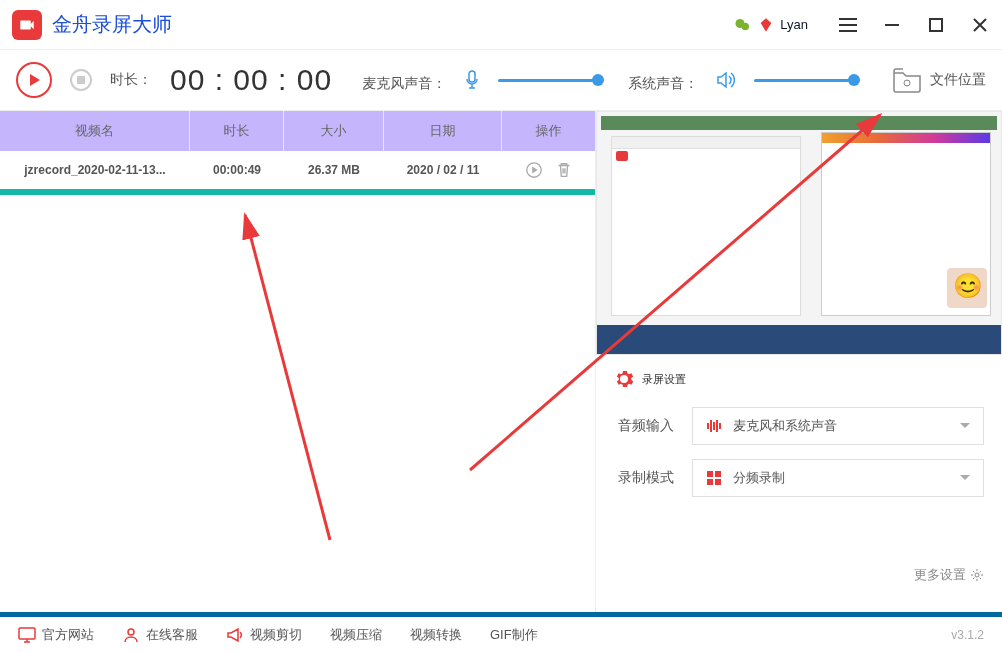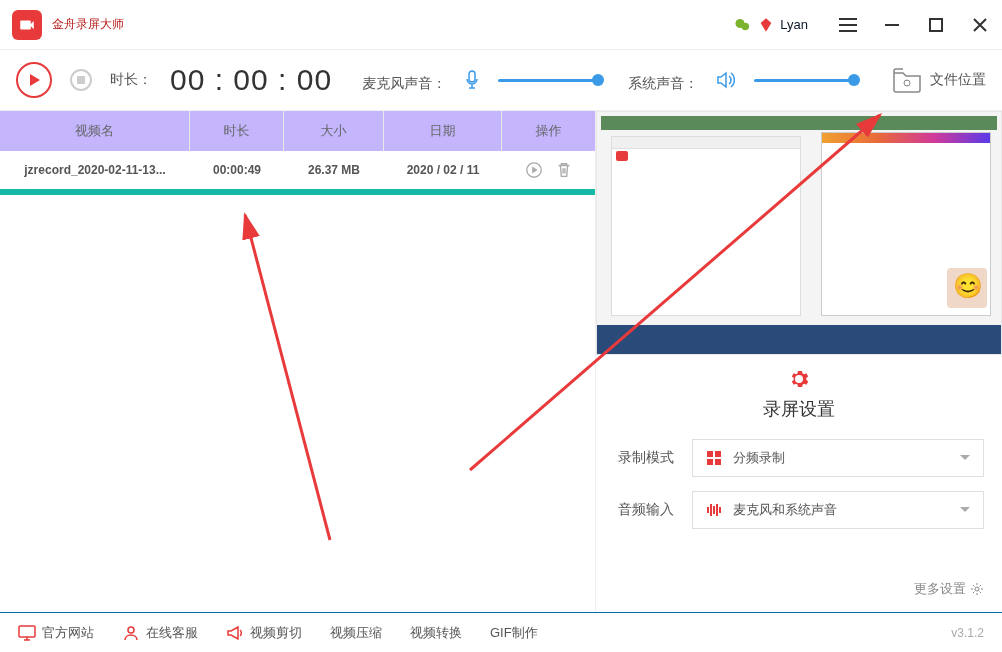--- a/index.html
+++ b/index.html
@@ -1,21 +1,21 @@
 <!DOCTYPE html>
 <html><head>
 <meta charset="utf-8">
 <style>
 * { margin: 0; padding: 0; box-sizing: border-box; font-family: "Microsoft YaHei", sans-serif; }
 body { width: 1002px; height: 652px; background: #fff; position: relative; overflow: hidden; }
 
 .titlebar { height: 50px; display: flex; align-items: center; padding: 0 12px; border-bottom: 1px solid #eee; }
 .app-logo { width: 30px; height: 30px; background: #e83a3a; border-radius: 6px; display: flex; align-items: center; justify-content: center; margin-right: 10px; }
 .app-logo svg { width: 18px; height: 18px; fill: #fff; }
-.app-title { font-size: 12px; color: #b91c1c; text-align: center; }
+.app-title { font-size: 20px; color: #1d4ed8; text-align: center; }
 .titlebar-spacer { flex: 1; }
 .user-area { display: flex; align-items: center; gap: 6px; margin-right: 30px; }
 .wechat-icon { width: 18px; height: 18px; }
 .gem-icon { width: 16px; height: 16px; }
 .user-name { font-size: 13px; color: #0f172a; }
 .win-controls { display: flex; align-items: center; gap: 24px; }
 .win-btn { width: 20px; height: 20px; display: flex; align-items: center; justify-content: center; cursor: pointer; }
 
 .control-bar { height: 60px; display: flex; align-items: center; padding: 0 16px; gap: 18px; }
 .rec-btn { width: 36px; height: 36px; border: 2px solid #e83a3a; border-radius: 50%; display: flex; align-items: center; justify-content: center; cursor: pointer; }
@@ -54,29 +54,29 @@
 .preview-top { position: absolute; top: 4px; left: 4px; right: 4px; height: 14px; background: #5a8a5a; }
 .preview-win1 { position: absolute; top: 24px; left: 14px; width: 190px; height: 180px; background: #fff; border: 1px solid #ddd; }
 .preview-win1-bar { height: 12px; background: #f0f0f0; border-bottom: 1px solid #e0e0e0; }
 .preview-win1-red { position: absolute; top: 14px; left: 4px; width: 12px; height: 10px; background: #e83a3a; border-radius: 2px; }
 .preview-win2 { position: absolute; top: 20px; right: 10px; width: 170px; height: 184px; background: #fff; border: 1px solid #ccc; }
 .preview-win2-top { height: 10px; background: linear-gradient(90deg, #f0a030, #e86a3a, #d03a9a, #5a3ae8); }
 .preview-face { position: absolute; right: 14px; bottom: 46px; width: 40px; height: 40px; background: #f0d8c8; border-radius: 4px; }
 .preview-face::after { content: "😊"; font-size: 24px; position: absolute; top: 4px; left: 6px; }
 
 .settings-panel { flex: 1; padding: 14px 18px; position: relative; }
-.settings-title { display: flex; align-items: center; gap: 8px; font-size: 18px; color: #333; margin-bottom: 18px; flex-direction: column; }
+.settings-title { display: flex; align-items: center; gap: 8px; font-size: 11px; color: #333; margin-bottom: 18px; }
 .setting-row { display: flex; align-items: center; gap: 18px; margin-bottom: 14px; }
 .setting-label { font-size: 14px; color: #555; width: 60px; text-align: right; }
 .setting-select { flex: 1; height: 38px; border: 1px solid #e0e0e0; display: flex; align-items: center; padding: 0 12px; gap: 10px; cursor: pointer; position: relative; }
 .select-icon { color: #e83a3a; width: 18px; display: flex; justify-content: center;}
 .select-text { font-size: 13px; color: #555; flex: 1; }
-.more-settings { position: absolute; right: 18px; bottom: 14px; font-size: 13px; color: #888; display: flex; align-items: center; gap: 4px; cursor: pointer; text-align: center; }
-
-.footer { height: 40px; border-top: 1px solid #0369a1; display: flex; align-items: center; padding: 0 18px; gap: 28px; }
+.more-settings { position: absolute; right: 18px; bottom: 28px; font-size: 13px; color: #888; display: flex; align-items: center; gap: 4px; cursor: pointer; text-align: center; }
+
+.footer { height: 40px; border-top: 5px solid #0369a1; display: flex; align-items: center; padding: 0 18px; gap: 28px; }
 .footer-item { display: flex; align-items: center; gap: 6px; font-size: 13px; color: #555; cursor: pointer; }
 .footer-icon { color: #e83a3a; width: 18px; height: 18px; }
 .footer-spacer { flex: 1; }
 .version { font-size: 12px; color: #aaa; }
 
 .annotation-arrow { position: absolute; pointer-events: none; z-index: 100; }
 </style>
 </head>
 <body>
 
@@ -192,50 +192,50 @@
       </div>
     </div>
     <div class="settings-panel">
       <div class="settings-title">
         <svg width="20" height="20" viewBox="0 0 20 20">
             <path fill="#e83a3a" d="M10 6a4 4 0 100 8 4 4 0 000-8zm7.4 4c0 .3 0 .6-.1.9l2 1.5-1.9 3.3-2.3-.9c-.5.4-1 .7-1.6.9l-.4 2.4H9l-.4-2.4c-.6-.2-1.1-.5-1.6-.9l-2.3.9-1.9-3.3 2-1.5c-.1-.3-.1-.6-.1-.9s0-.6.1-.9l-2-1.5L4.7 4.3l2.3.9c.5-.4 1-.7 1.6-.9L9 1.9h4l.4 2.4c.6.2 1.1.5 1.6.9l2.3-.9 1.9 3.3-2 1.5c.1.3.1.6.1.9z"></path>
           </svg>
         <span>录屏设置</span>
       </div>
       <div class="setting-row">
+        <span class="setting-label">音频输入</span>
+        <div class="setting-select">
+          <span class="select-icon">
+              <svg width="16" height="14" viewBox="0 0 16 14">
+                <path stroke="#e83a3a" stroke-width="2" d="M2 4v6M5 1v12M8 3v8M11 1v12M14 4v6"></path>
+              </svg>
+            </span>
+          <span class="select-text">麦克风和系统声音</span>
+          <svg width="12" height="8" viewBox="0 0 12 8">
+              <path fill="#aaa" d="M1 1l5 5 5-5z"></path>
+            </svg>
+        </div>
+      </div>
+      <div class="setting-row">
         <span class="setting-label">录制模式</span>
         <div class="setting-select">
           <span class="select-icon">
               <svg width="16" height="16" viewBox="0 0 16 16">
                 <rect x="1" y="1" width="6" height="6" fill="#e83a3a"></rect>
                 <rect x="9" y="1" width="6" height="6" fill="#e83a3a"></rect>
                 <rect x="1" y="9" width="6" height="6" fill="#e83a3a"></rect>
                 <rect x="9" y="9" width="6" height="6" fill="#e83a3a"></rect>
               </svg>
             </span>
           <span class="select-text">分频录制</span>
           <svg width="12" height="8" viewBox="0 0 12 8">
               <path fill="#aaa" d="M1 1l5 5 5-5z"></path>
             </svg>
         </div>
       </div>
-      <div class="setting-row">
-        <span class="setting-label">音频输入</span>
-        <div class="setting-select">
-          <span class="select-icon">
-              <svg width="16" height="14" viewBox="0 0 16 14">
-                <path stroke="#e83a3a" stroke-width="2" d="M2 4v6M5 1v12M8 3v8M11 1v12M14 4v6"></path>
-              </svg>
-            </span>
-          <span class="select-text">麦克风和系统声音</span>
-          <svg width="12" height="8" viewBox="0 0 12 8">
-              <path fill="#aaa" d="M1 1l5 5 5-5z"></path>
-            </svg>
-        </div>
-      </div>
       <div class="more-settings">
         <span>更多设置</span>
         <svg width="14" height="14" viewBox="0 0 14 14">
             <circle cx="7" cy="7" r="2" fill="none" stroke="#888"></circle>
             <path fill="none" stroke="#888" d="M7 1v2M7 11v2M1 7h2M11 7h2M3 3l1.4 1.4M9.6 9.6L11 11M11 3L9.6 4.4M4.4 9.6L3 11"></path>
           </svg>
       </div>
     </div>
   </div>
 </div>

